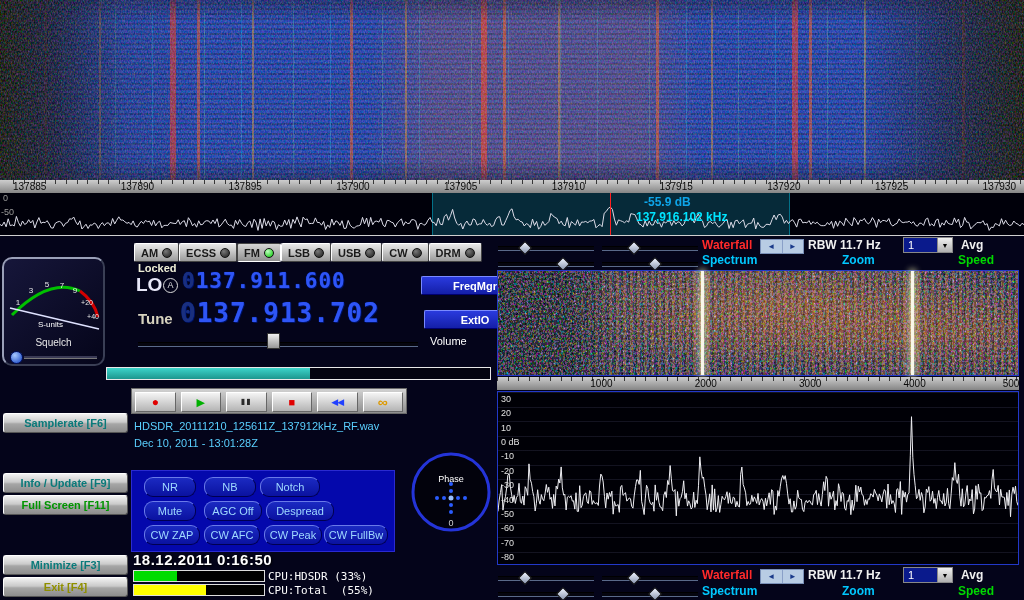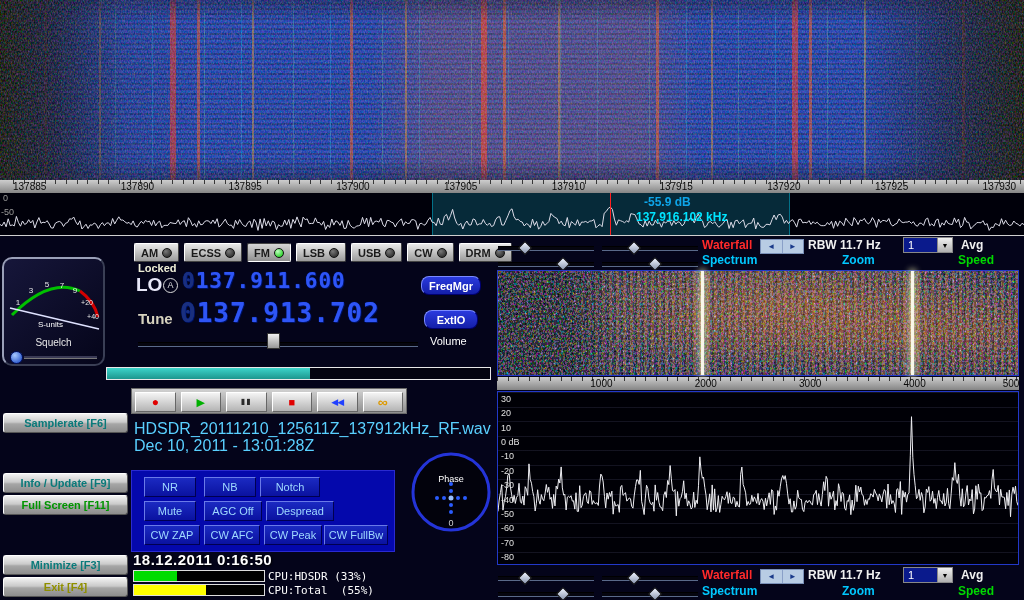--- a/index.html
+++ b/index.html
@@ -50,59 +50,59 @@
     background:linear-gradient(180deg,#f2f2f2 0%,#cacaca 45%,#a6a6a6 55%,#8d8d8d 100%);
     border:1px solid;border-color:#fff #555 #555 #fff;
     font-size:11px;font-weight:bold;color:#0a7a7a;display:flex;align-items:center;justify-content:center;}
   .lbtn.green{color:#009400;} .lbtn.olive{color:#8f8f00;}
 
   
   #posbar{left:106px;top:131px;width:385px;height:13px;border:1px solid #e8e8e8;background:#03030f;box-sizing:border-box;}
   #posbar-fill{width:53%;height:100%;background:linear-gradient(180deg,#3cd4ca,#1c968e);}
 
   
-  #modes{left:134px;top:7px;display:flex;gap:5px;}
+  #modes{left:134px;top:7px;display:flex;}
   .modebtn{height:17px;padding:0 6px;display:inline-flex;align-items:center;gap:4px;border-radius:2px;
     background:linear-gradient(180deg,#e9e9e9,#9b9b9b);border:1px solid;border-color:#fff #444 #444 #fff;
     font-size:11px;font-weight:bold;color:#1a1a1a;}
   .modebtn.active{border-color:#444 #fff #fff #444;background:linear-gradient(180deg,#d6d6d6,#909090);}
   .led{width:8px;height:8px;border-radius:50%;border:1px solid #111;
     background:radial-gradient(circle at 35% 30%,#787878,#1c1c1c);}
   .led.on{background:radial-gradient(circle at 35% 30%,#c0ffc0,#00c400);}
 
   
   .freq{position:absolute;font-family:"DejaVu Sans Mono",monospace;font-weight:bold;color:#2f55f5;
     text-shadow:0 0 1px #0030c0,1px 1px 0 #001058;letter-spacing:1px;}
   .freq .dim{color:#1a2f7e;}
-  .bluebtn{position:absolute;border-radius:8px;background:linear-gradient(180deg,#2a3ade,#141fa8);
+  .bluebtn{position:absolute;border-radius:2px;background:linear-gradient(180deg,#2a3ade,#141fa8);
     border:1px solid;border-color:#7a8aff #000070 #000070 #7a8aff;color:#fff;font-size:11px;font-weight:bold;
-    display:flex;align-items:center;justify-content:center;}
+    display:flex;align-items:center;justify-content:center;padding-left:24px;}
 
   
   .hslider{position:absolute;height:10px;}
   .hslider .groove{position:absolute;left:0;right:0;top:4px;height:3px;background:#05050f;
     border-top:1px solid #000;border-bottom:1px solid #5a6a8a;}
   .hslider .knob{position:absolute;top:1px;width:8px;height:8px;transform:rotate(45deg);
     background:linear-gradient(135deg,#f0f4ff,#8a96b0);border:1px solid #222;}
   .vknob{position:absolute;width:11px;height:14px;background:linear-gradient(180deg,#f0f0f0,#979797);
     border:1px solid #333;top:-5px;}
 
   
   #transport{left:131px;top:152px;width:276px;height:26px;background:linear-gradient(180deg,#d2d2d2,#8e8e8e);
     border:1px solid #6a6a6a;display:flex;gap:5px;padding:3px;box-sizing:border-box;}
   .tbtn{width:40px;height:18px;background:linear-gradient(180deg,#f4f4f4,#b4b4b4);border:1px solid;
     border-color:#fff #666 #666 #fff;display:flex;align-items:center;justify-content:center;font-size:11px;line-height:1;}
   .tbtn.rec{color:#e00000;font-size:12px;} .tbtn.play{color:#00b000;} .tbtn.pause{color:#2a2a2a;font-size:8px;letter-spacing:1px;}
   .tbtn.stop{color:#e00000;} .tbtn.rew{color:#2040ff;font-size:9px;letter-spacing:-1px;} .tbtn.loop{color:#dd9900;font-weight:bold;font-size:14px;}
 
-  .cyan-txt{color:#5ad0ff;font-size:16px;}
+  .cyan-txt{color:#5ad0ff;font-size:11px;}
 
   
   #dsp{left:131px;top:234px;width:262px;height:80px;background:#0408ac;border:1px solid #2a2ad0;}
-  .dspbtn{position:absolute;height:18px;border-radius:0;background:linear-gradient(180deg,#1b2ac2,#0a12a0);
+  .dspbtn{position:absolute;height:18px;border-radius:9px;background:linear-gradient(180deg,#1b2ac2,#0a12a0);
     border:1px solid;border-color:#6a7ae8 #000050 #000050 #6a7ae8;color:#9ed8ff;font-size:11px;
     display:flex;align-items:center;justify-content:center;}
 
   
   #clock{left:133px;top:315px;font-size:15px;font-weight:bold;color:#fff;text-shadow:1px 1px 2px #000;letter-spacing:.5px;}
   .cpubar{position:absolute;left:133px;width:130px;height:10px;border:1px solid #ddd;background:#000;box-sizing:content-box;}
   .cputxt{position:absolute;left:268px;font-family:"DejaVu Sans Mono",monospace;font-size:11px;color:#fff;white-space:pre;}
 
   
   .red-lbl{color:#ff2a2a;font-weight:bold;font-size:12px;}

